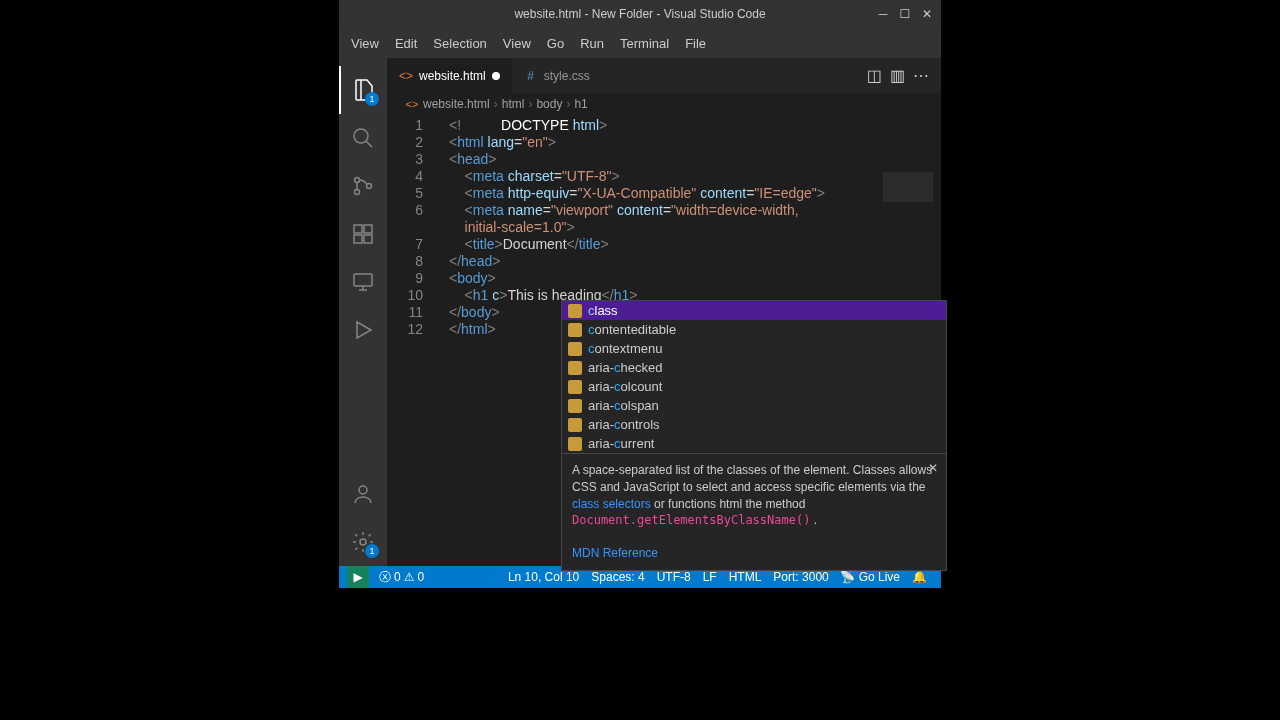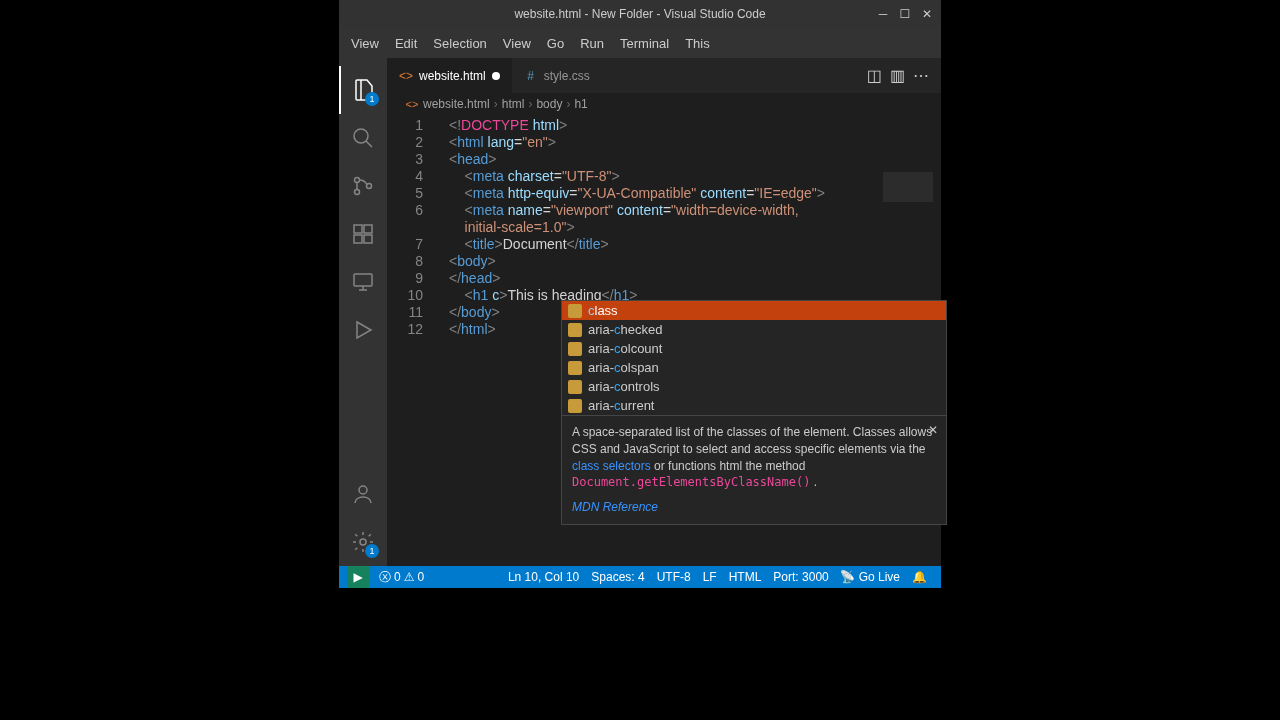--- a/index.html
+++ b/index.html
@@ -31,33 +31,33 @@
 .code { flex: 1; display: flex; font-family: Consolas, 'Courier New', monospace; font-size: 14px; line-height: 17px; position: relative; }
 .gutter { width: 54px; text-align: right; padding-right: 18px; color: #858585; padding-top: 2px; }
 .gutter div { height: 17px; }
 .lines { flex: 1; color: #d4d4d4; padding-top: 2px; padding-left: 8px; }
 .lines div { height: 17px; white-space: pre; }
 .t { color: #808080; } 
 .tag { color: #569cd6; }
 .attr { color: #9cdcfe; }
 .str { color: #ce9178; }
 .txt { color: #d4d4d4; }
-.doctype { color: #ec4899; }
+.doctype { color: #ffffff; padding-left: 40px; }
 .minimap { position: absolute; top: 57px; right: 8px; width: 50px; height: 50px; background: linear-gradient(#3a3a3a 60%, #1e1e1e 60%); opacity: 0.5; border-radius: 2px; }
 .suggest { position: absolute; top: 185px; left: 174px; width: 386px; background: #252526; border: 1px solid #454545; z-index: 10; font-family: Consolas, monospace; font-size: 13px; }
 .suggest-item { padding: 1px 6px; display: flex; align-items: center; gap: 6px; color: #ccc; cursor: pointer; }
-.suggest-item.sel { background: #c2410c; color: #fff; }
+.suggest-item.sel { background: #4c1d95; color: #fff; }
 .sg-icon { width: 14px; height: 14px; background: #c79a3a; border-radius: 2px; display: inline-block; }
 .suggest-item .hl { color: #2aaaff; }
 .suggest-item.sel .hl { color: #9ecbff; }
 .suggest-doc { background: #252526; border-top: 1px solid #454545; padding: 8px 10px; font-family: 'Segoe UI', sans-serif; font-size: 12px; color: #ccc; line-height: 1.4; position: relative; }
 .suggest-doc .link { color: #3794ff; margin-top: 34px; }
 .suggest-doc .code-ref { color: #ec4899; font-family: Consolas, monospace; }
 .suggest-doc .close-x { position: absolute; top: 6px; right: 8px; color: #ccc; cursor: pointer; }
-.suggest-doc .mdn { color: #3794ff; margin-top: 8px; display: inline-block; font-style: italic; }
+.suggest-doc .mdn { color: #3794ff; margin-top: 16px; display: inline-block; }
 .statusbar { height: 22px; background: #007acc; display: flex; align-items: center; color: #fff; font-size: 12px; padding: 0 8px; }
 .statusbar .seg { padding: 0 6px; cursor: pointer; display: flex; align-items: center; gap: 3px; }
 .statusbar .sp { flex: 1; }
 .run-btn { width: 22px; height: 22px; background: #16825d; display: flex; align-items: center; justify-content: center; margin-right: 4px; }
 </style>
 </head>
 <body>
 
 <div class="vscode">
   <div class="titlebar">
@@ -70,21 +70,21 @@
   </div>
 
   <div class="menubar">
     <span>View</span>
     <span>Edit</span>
     <span>Selection</span>
     <span>View</span>
     <span>Go</span>
     <span>Run</span>
     <span>Terminal</span>
-    <span>This</span>
+    <span>File</span>
   </div>
 
   <div class="body-area">
     <div class="activity">
       <div class="act-icon active">
         <svg viewBox="0 0 24 24" fill="none" stroke="currentColor" stroke-width="1.5">
             <path d="M13 2H5a1 1 0 00-1 1v18a1 1 0 001 1h4M9 2v4M9 22h10a1 1 0 001-1V8l-5-6H9v20z"></path>
           </svg>
         <div class="act-badge">1</div>
       </div>
@@ -185,33 +185,41 @@
         </div>
         <div class="lines">
 <div><span class="t">&lt;!</span><span class="doctype">DOCTYPE</span> <span class="attr">html</span><span class="t">&gt;</span></div>
 <div><span class="t">&lt;</span><span class="tag">html</span> <span class="attr">lang</span>=<span class="str">"en"</span><span class="t">&gt;</span></div>
 <div><span class="t">&lt;</span><span class="tag">head</span><span class="t">&gt;</span></div>
 <div>    <span class="t">&lt;</span><span class="tag">meta</span> <span class="attr">charset</span>=<span class="str">"UTF-8"</span><span class="t">&gt;</span></div>
 <div>    <span class="t">&lt;</span><span class="tag">meta</span> <span class="attr">http-equiv</span>=<span class="str">"X-UA-Compatible"</span> <span class="attr">content</span>=<span class="str">"IE=edge"</span><span class="t">&gt;</span></div>
 <div>    <span class="t">&lt;</span><span class="tag">meta</span> <span class="attr">name</span>=<span class="str">"viewport"</span> <span class="attr">content</span>=<span class="str">"width=device-width,</span></div>
 <div>    <span class="str">initial-scale=1.0"</span><span class="t">&gt;</span></div>
 <div>    <span class="t">&lt;</span><span class="tag">title</span><span class="t">&gt;</span><span class="txt">Document</span><span class="t">&lt;/</span><span class="tag">title</span><span class="t">&gt;</span></div>
+<div><span class="t">&lt;/</span><span class="tag">head</span><span class="t">&gt;</span></div>
 <div><span class="t">&lt;</span><span class="tag">body</span><span class="t">&gt;</span></div>
-<div><span class="t">&lt;/</span><span class="tag">head</span><span class="t">&gt;</span></div>
 <div>    <span class="t">&lt;</span><span class="tag">h1</span> <span class="attr">c</span><span class="t">&gt;</span><span class="txt">This is heading</span><span class="t">&lt;/</span><span class="tag">h1</span><span class="t">&gt;</span></div>
 <div><span class="t">&lt;/</span><span class="tag">body</span><span class="t">&gt;</span></div>
 <div><span class="t">&lt;/</span><span class="tag">html</span><span class="t">&gt;</span></div>
         </div>
         <div class="minimap"></div>
 
         <div class="suggest">
           <div id="sg-list">
               <div class="suggest-item sel">
                 <span class="sg-icon"></span>
                 <span><span class="hl">c</span>lass</span>
+              </div>
+              <div class="suggest-item">
+                <span class="sg-icon"></span>
+                <span><span class="hl">c</span>ontenteditable</span>
+              </div>
+              <div class="suggest-item">
+                <span class="sg-icon"></span>
+                <span><span class="hl">c</span>ontextmenu</span>
               </div>
               <div class="suggest-item">
                 <span class="sg-icon"></span>
                 <span>aria-<span class="hl">c</span>hecked</span>
               </div>
               <div class="suggest-item">
                 <span class="sg-icon"></span>
                 <span>aria-<span class="hl">c</span>olcount</span>
               </div>
               <div class="suggest-item">

